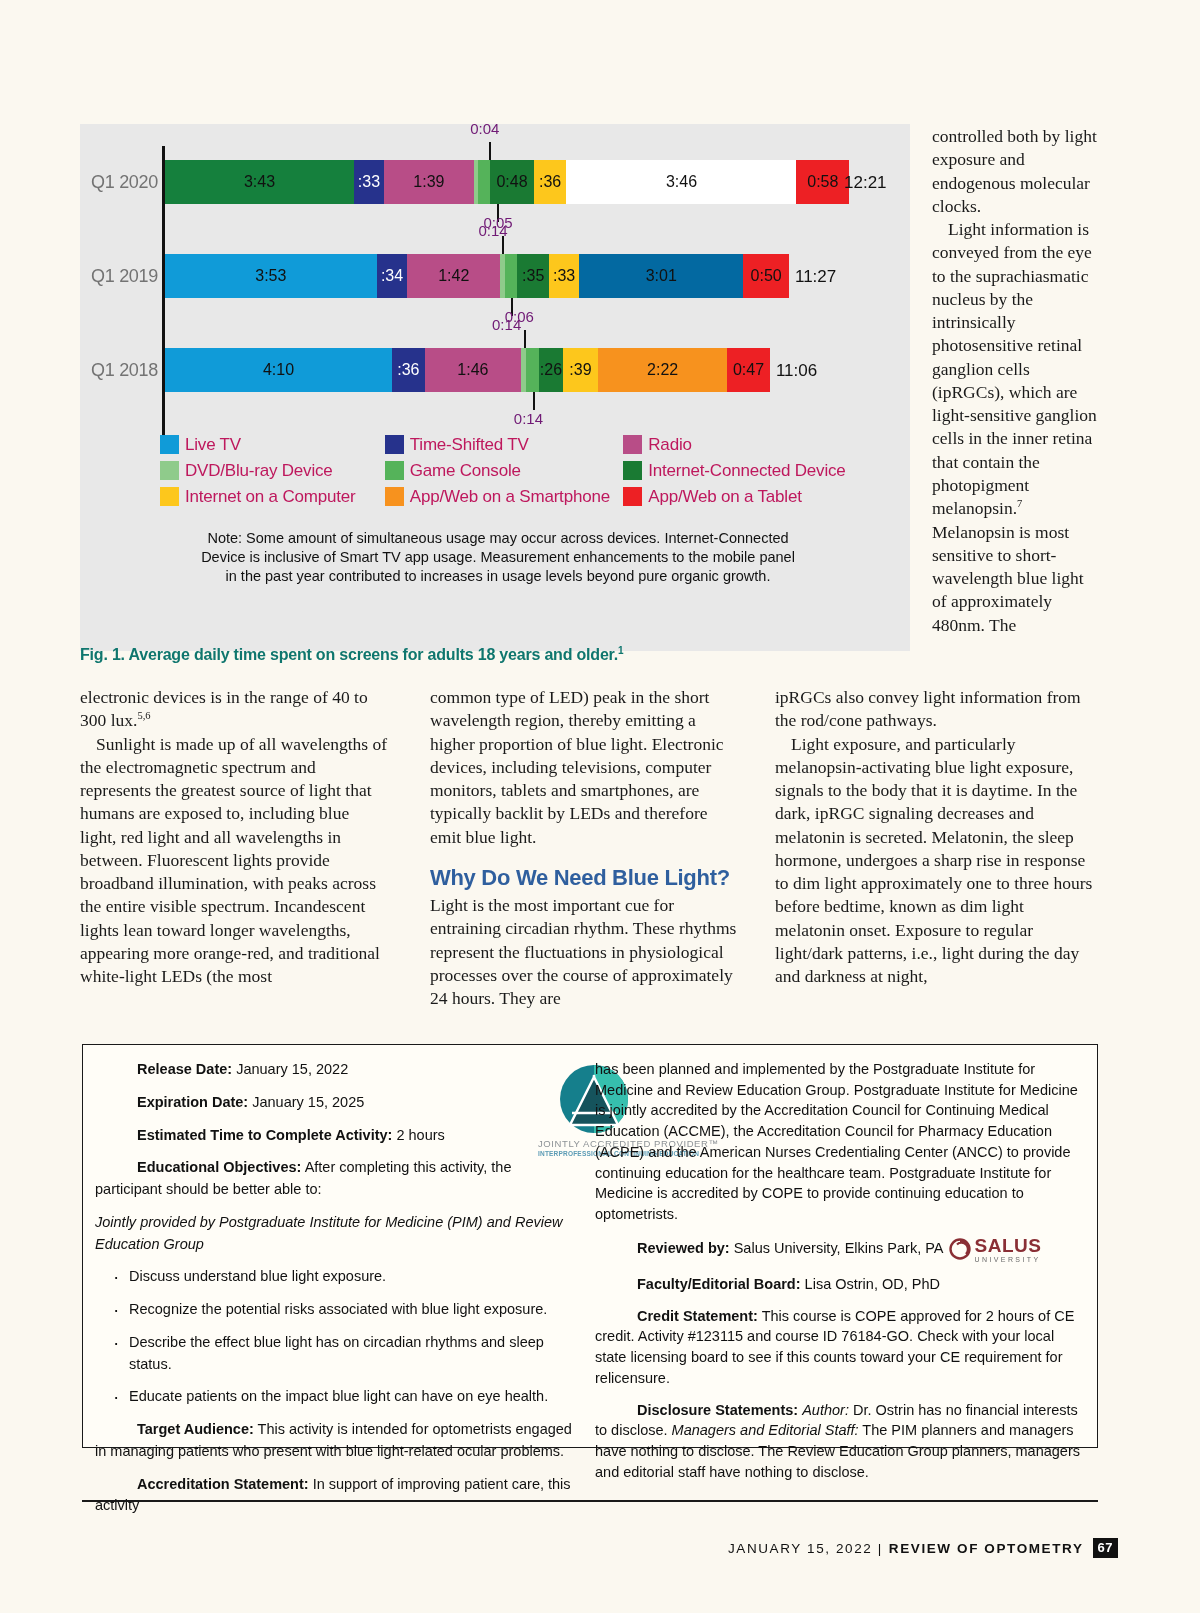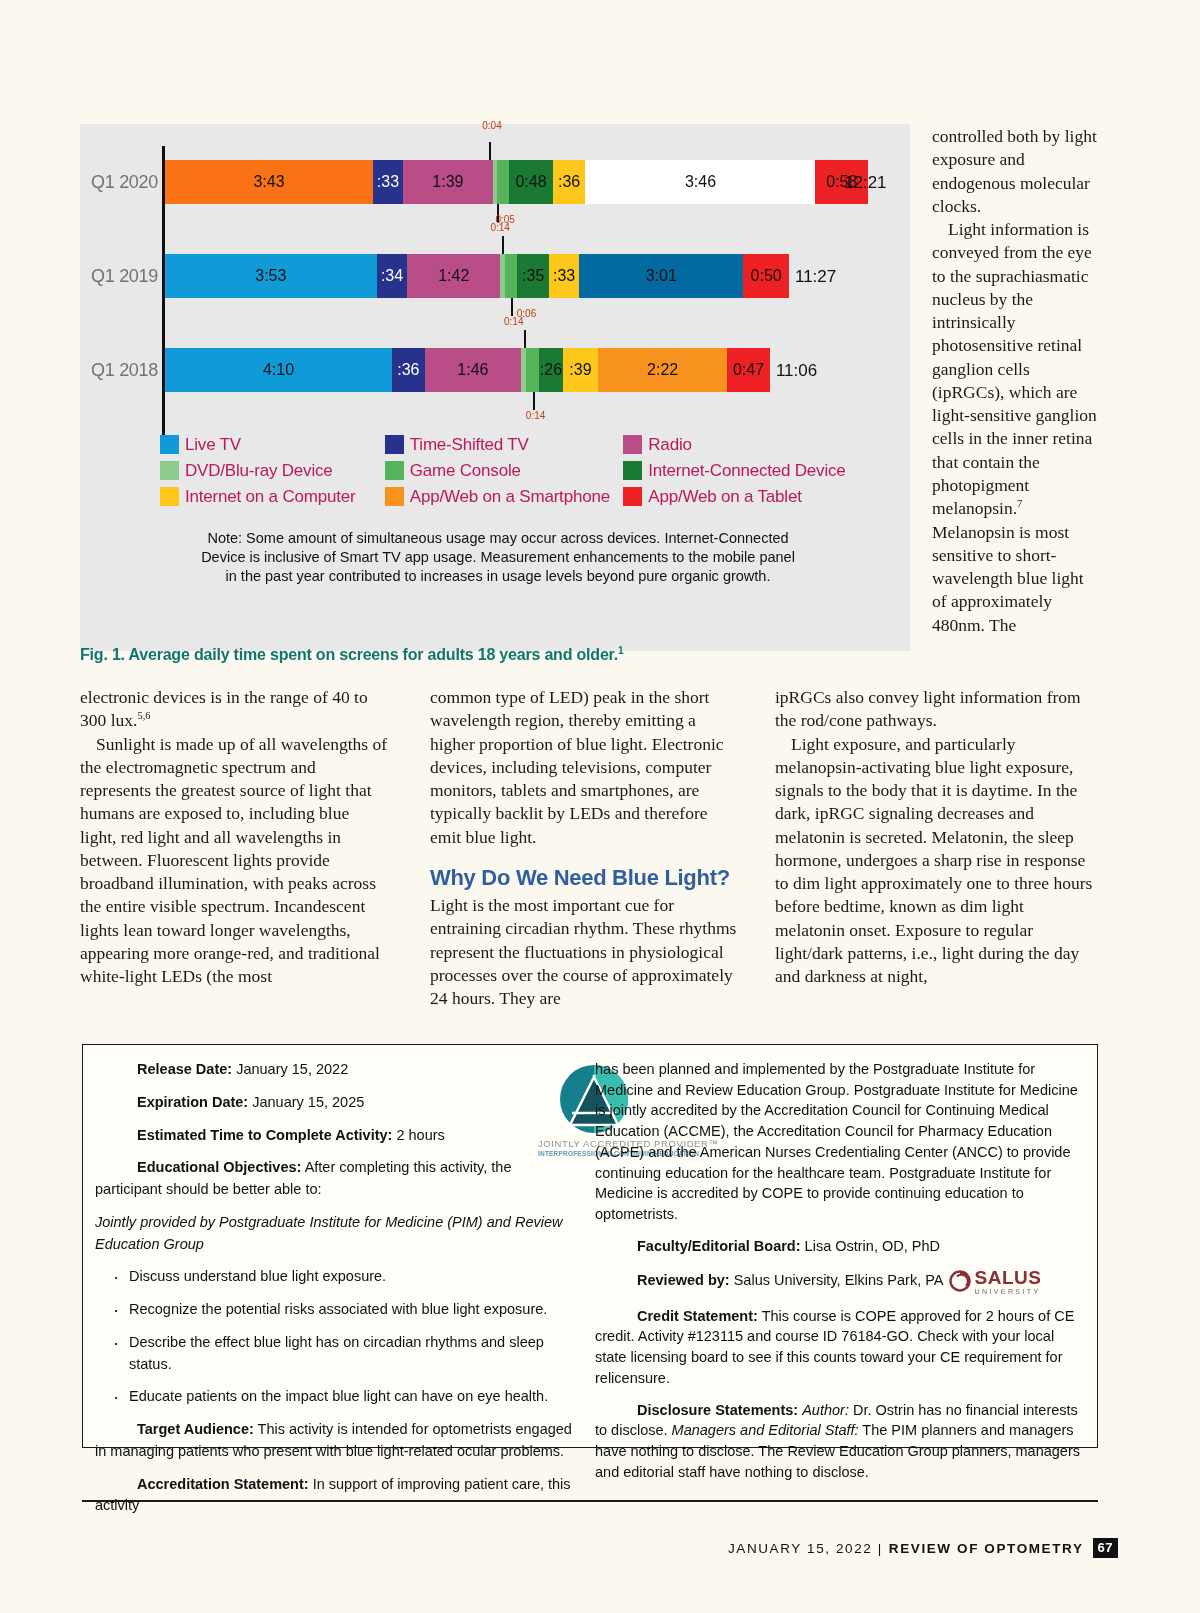--- a/index.html
+++ b/index.html
@@ -29,21 +29,21 @@
     display:flex;align-items:center;justify-content:center;
     font-family:"Liberation Sans", sans-serif;
     font-size:16px;color:#111;white-space:nowrap;overflow:hidden;
   }
   .seg.light{color:#fff;}
   .total{
     position:absolute;font-family:"Liberation Sans", sans-serif;
     font-size:17px;color:#111;white-space:nowrap;
   }
 
-  .callout{position:absolute;font-family:"Liberation Sans", sans-serif;font-size:10px;color:#c2410c;white-space:nowrap;margin-left:12px;}
+  .callout{position:absolute;font-family:"Liberation Sans", sans-serif;font-size:15px;color:#701a75;white-space:nowrap;}
   .tick{position:absolute;width:2px;background:#111;}
 
   
   .legend{position:absolute;left:80px;top:311px;width:690px;}
   .legend-row{display:flex;margin-bottom:7px;}
   .legend-item{display:flex;align-items:center;}
   .legend-item.c1{width:228px;}
   .legend-item.c2{width:242px;}
   .legend-item.c3{width:230px;}
   .swatch{width:19px;height:19px;margin-right:6px;flex:none;}
@@ -140,21 +140,21 @@
 
 <div class="page">
 
   <div class="figure-panel">
     <div class="chart">
       <div class="axis-line"></div>
 
       <div id="chart-layer">
           <div class="bar-label" style="top: 48px;">Q1 2020</div>
           <div class="bar-track" style="top: 36px;">
-            <div class="seg" style="width: 208px; background: #f97316;">3:43</div>
+            <div class="seg" style="width: 189px; background: #15803d;">3:43</div>
             <div class="seg light" style="width: 29.9717px; background: rgb(38, 50, 140);">:33</div>
             <div class="seg" style="width: 89.915px; background: rgb(184, 77, 135);">1:39</div>
             <div class="seg" style="width: 3.63293px; background: rgb(143, 203, 139);"></div>
             <div class="seg" style="width: 12.7152px; background: rgb(85, 179, 90);"></div>
             <div class="seg" style="width: 43.5951px; background: rgb(26, 122, 51);">0:48</div>
             <div class="seg" style="width: 32.6964px; background: rgb(253, 199, 28);">:36</div>
             <div class="seg" style="width: 230px; background: #ffffff;">3:46</div>
             <div class="seg" style="width: 52.6775px; background: rgb(237, 32, 36);">0:58</div>
           </div>
           <div class="total" style="left: 764px; top: 49px;">12:21</div>
@@ -300,28 +300,28 @@
           <line x1="14" y1="50" x2="58" y2="50" stroke="#ffffff" stroke-width="2.5"></line>
           <line x1="36" y1="12" x2="36" y2="14" stroke="#ffffff" stroke-width="2.5"></line>
         </svg>
       </div>
       <div class="ja-line1">JOINTLY ACCREDITED PROVIDER™</div>
       <div class="ja-line2">INTERPROFESSIONAL CONTINUING EDUCATION</div>
     </div>
 
     <div class="ce-right">
       <p>has been planned and implemented by the Postgraduate Institute for Medicine and Review Education Group. Postgraduate Institute for Medicine is jointly accredited by the Accreditation Council for Continuing Medical Education (ACCME), the Accreditation Council for Pharmacy Education (ACPE) and the American Nurses Credentialing Center (ANCC) to provide continuing education for the healthcare team. Postgraduate Institute for Medicine is accredited by COPE to provide continuing education to optometrists.</p>
-      <p><b>Faculty/Editorial Board:</b> <span>Lisa Ostrin, OD, PhD</span></p>
       <p><b>Reviewed by:</b> <span>Salus University, Elkins Park, PA</span><span class="salus">
             <svg width="22" height="22" viewBox="0 0 22 22" aria-hidden="true">
               <circle cx="11" cy="11" r="9.5" fill="none" stroke="#8a2f35" stroke-width="2.4"></circle>
               <path d="M11 3.2 A7.8 7.8 0 0 1 17 16 A5.6 5.6 0 1 0 8 6.5" fill="none" stroke="#8a2f35" stroke-width="2.2"></path>
             </svg>
             <span class="salus-txt"><span class="salus-main">SALUS</span><span class="salus-sub" style="display:block">UNIVERSITY</span></span>
           </span></p>
+      <p><b>Faculty/Editorial Board:</b> <span>Lisa Ostrin, OD, PhD</span></p>
       <p><b>Credit Statement:</b> <span>This course is COPE approved for 2 hours of CE credit. Activity #123115 and course ID 76184-GO. Check with your local state licensing board to see if this counts toward your CE requirement for relicensure.</span></p>
       <p><b>Disclosure Statements:</b> <i>Author:</i> <span>Dr. Ostrin has no financial interests to disclose.</span> <i>Managers and Editorial Staff:</i> <span>The PIM planners and managers have nothing to disclose. The Review Education Group planners, managers and editorial staff have nothing to disclose.</span></p>
     </div>
   </div>
 
   <div class="footer-rule"></div>
   <div class="footer">
     <span class="issue">JANUARY 15, 2022  |</span>
     <span class="mag">REVIEW OF OPTOMETRY</span>
     <span class="pagenum">67</span>

